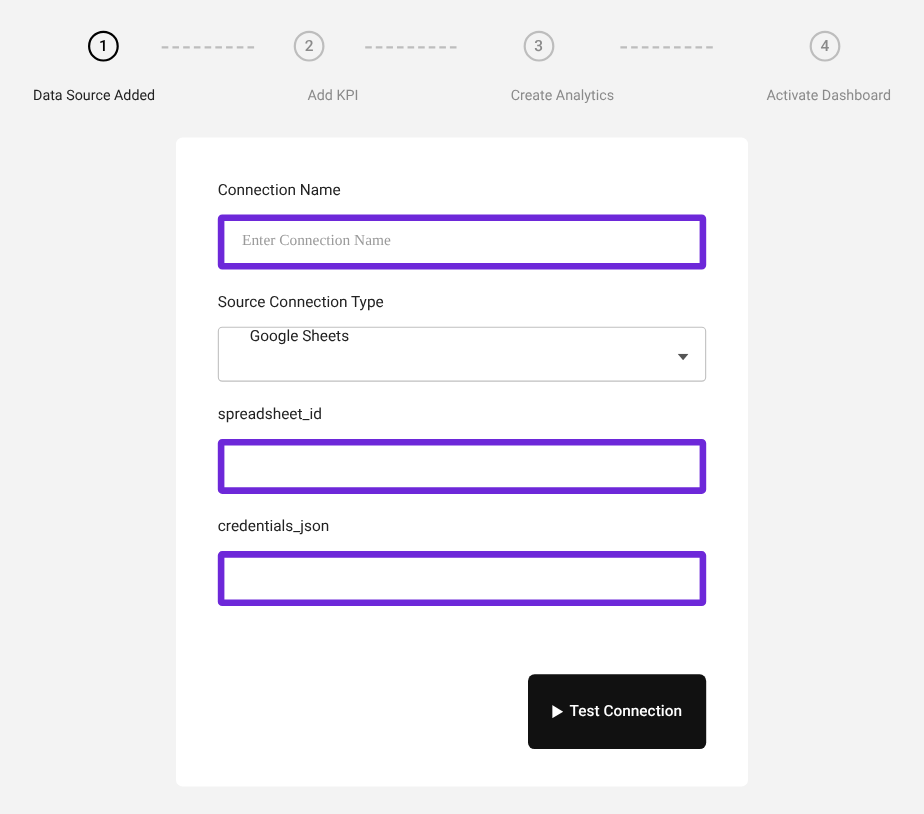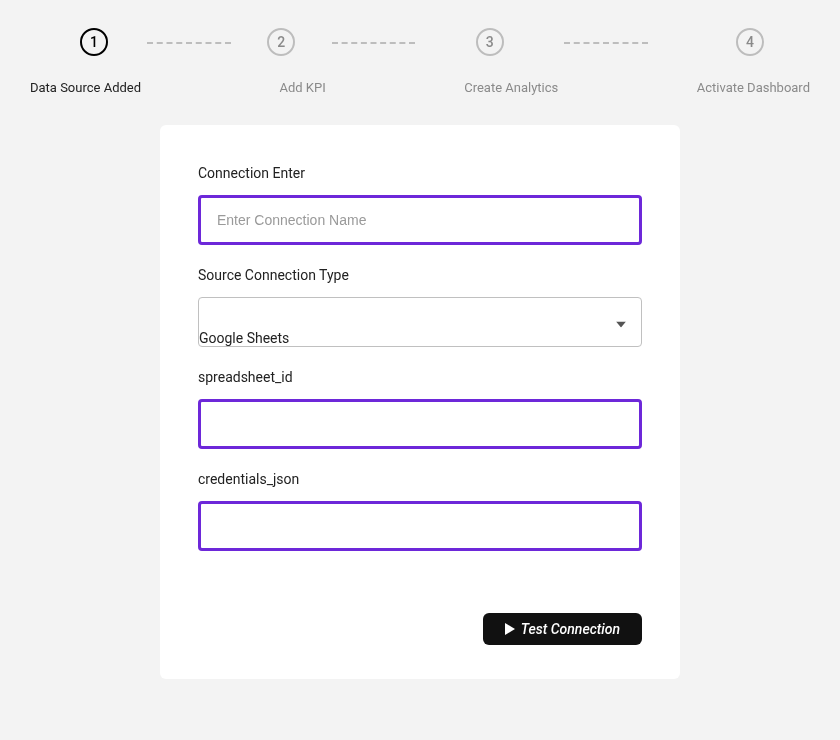--- a/index.html
+++ b/index.html
@@ -74,74 +74,73 @@
     }
     .field-label {
       font-size: 14px;
       color: #222;
       margin-bottom: 14px;
       display: block;
     }
     .text-input {
       width: 100%;
       height: 50px;
-      border: 3px solid #6d28d9;
+      border: 6px solid #6d28d9;
       border-radius: 4px;
       padding: 0 16px;
       font-size: 14px;
       color: #222;
       background: #fff;
-      font-family: Liberation Sans, sans-serif;
+      font-family: Liberation Serif, serif;
     }
     .text-input::placeholder {
       color: #9a9a9a;
     }
     .select-wrap {
       position: relative;
       width: 100%;
     }
     .select-input {
       width: 100%;
       height: 50px;
       border: 1px solid #c0c0c0;
       border-radius: 4px;
-      padding: 0 40px 0 0;
+      padding: 0 40px 0 28px;
       font-size: 14px;
       color: #222;
       background: #fff;
       display: flex;
-      align-items: flex-end;
+      align-items: flex-start;
       cursor: pointer;
     }
     .caret-icon {
       position: absolute;
       right: 16px;
       top: 50%;
       transform: translateY(-50%);
       pointer-events: none;
     }
     .actions {
       display: flex;
       justify-content: flex-end;
       padding-top: 40px;
     }
     .btn-primary {
       background: #111;
       color: #fff;
       border: none;
       border-radius: 6px;
-      padding: 8px 22px;
+      padding: 26px 22px;
       font-size: 14px;
       font-weight: 500;
       cursor: pointer;
       display: inline-flex;
       align-items: center;
       gap: 6px;
       font-family: inherit;
-      font-style: italic;
     }
     .play-icon {
       display: inline-flex;
     }
     .step:first-child {
       align-items: flex-start;
     }
     .step:first-child .step-circle {
       margin-left: 50px;
     }
@@ -172,21 +171,21 @@
   </div>
   <div class="step-connector"></div>
   <div class="step">
     <div class="step-circle inactive">4</div>
     <div class="step-label inactive">Activate Dashboard</div>
   </div>
 </div>
 
 <div class="card">
   <div class="field">
-    <label class="field-label">Connection Enter</label>
+    <label class="field-label">Connection Name</label>
     <input type="text" class="text-input" placeholder="Enter Connection Name" style="">
   </div>
 
   <div class="field">
     <label class="field-label">Source Connection Type</label>
     <div class="select-wrap">
       <div class="select-input">
         <span>Google Sheets</span>
       </div>
       <span class="caret-icon">

